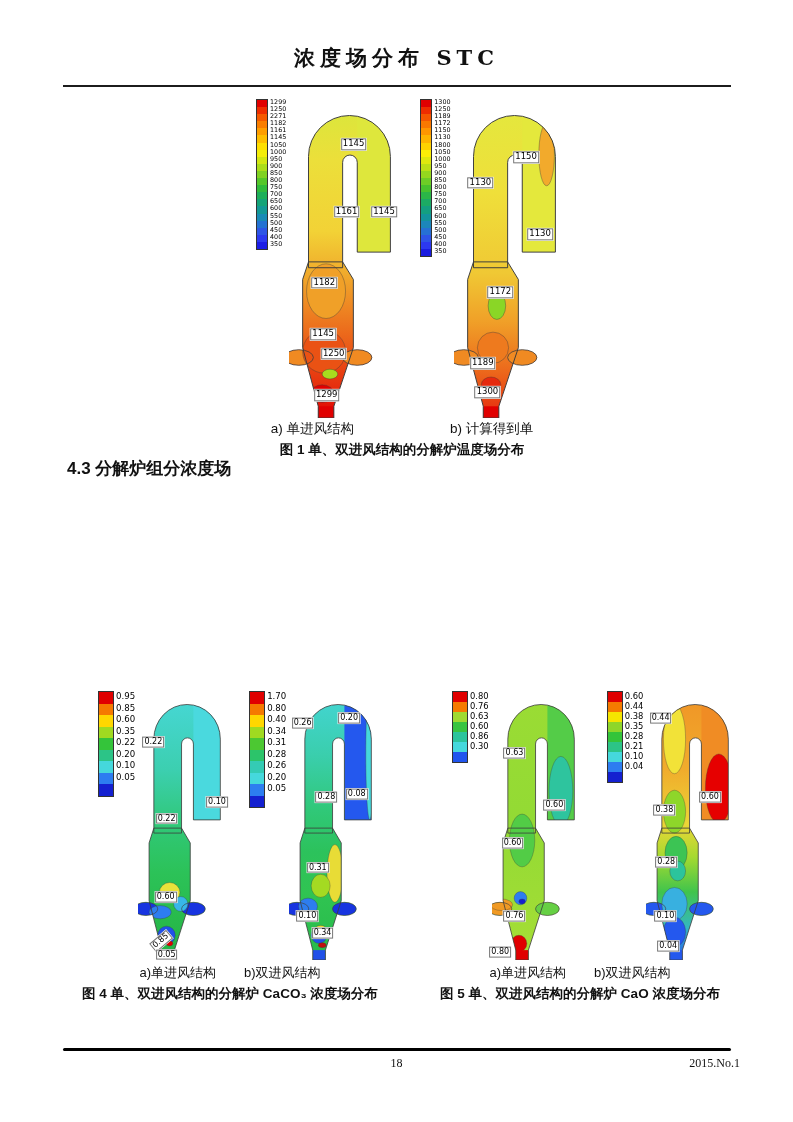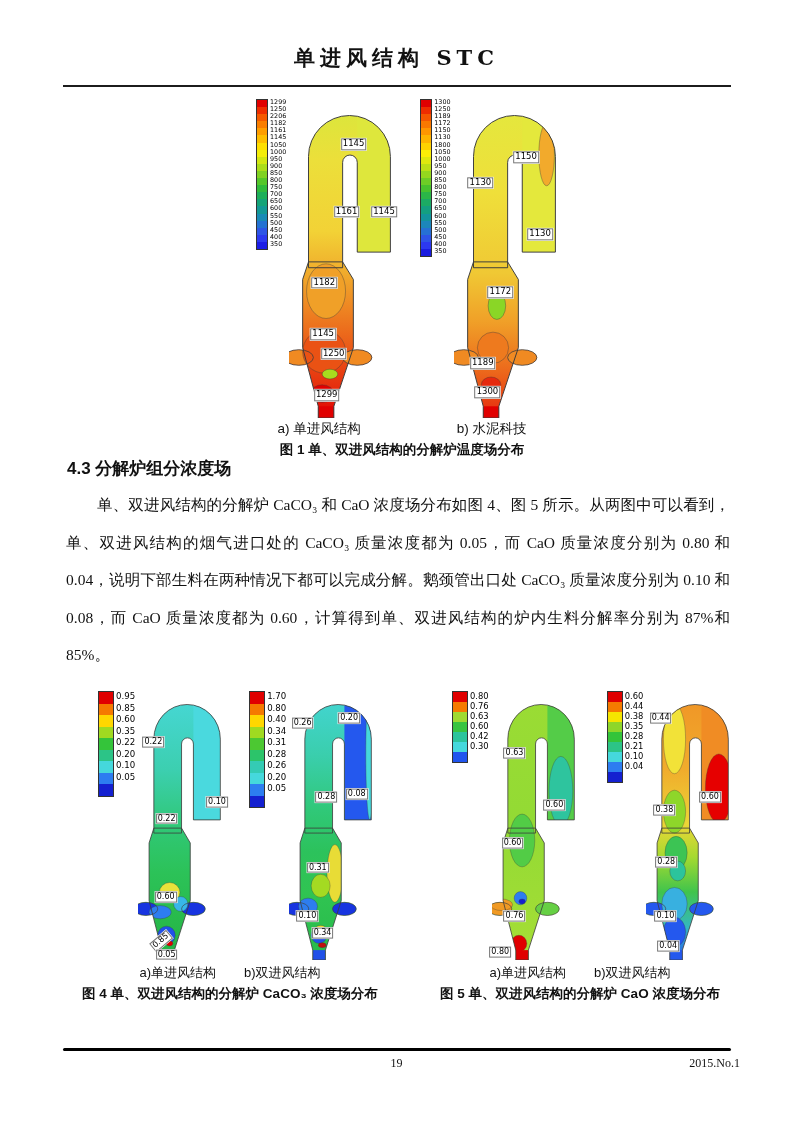--- a/index.html
+++ b/index.html
@@ -38,21 +38,21 @@
   #fig4-caps .subcaps{gap:28px;font-size:13px;}
   #fig5-caps{top:964px;left:430px;width:300px;}
   #fig5-caps .subcaps{gap:28px;font-size:13px;}
   .figtitle{font-size:13.5px;font-weight:bold;margin-top:3px;}
 </style>
 </head>
 <body>
 
 <div class="page">
 
-  <div class="abs hdr-title">单进风结构 STC</div>
+  <div class="abs hdr-title">浓度场分布 STC</div>
   <div class="abs hdr-rule"></div>
 
   <div class="abs plots" id="fig3-plots">
       <div class="plot">
         <div class="cbar" style="--ch:7.1px;--bw:10px">
          <div class="cells">
             <div class="cell" style="background:#e00000"></div>
             <div class="cell" style="background:#ee2e00"></div>
             <div class="cell" style="background:#f55a00"></div>
             <div class="cell" style="background:#fa7e00"></div>
@@ -70,21 +70,21 @@
             <div class="cell" style="background:#139996"></div>
             <div class="cell" style="background:#198bb6"></div>
             <div class="cell" style="background:#2472d2"></div>
             <div class="cell" style="background:#2e56e6"></div>
             <div class="cell" style="background:#2c3af0"></div>
             <div class="cell" style="background:#1c1ee6"></div>
           </div>
          <div class="cticks" style="font-size:6.4px">
             <div class="ct">1299</div>
             <div class="ct">1250</div>
-            <div class="ct">2206</div>
+            <div class="ct">2271</div>
             <div class="ct">1182</div>
             <div class="ct">1161</div>
             <div class="ct">1145</div>
             <div class="ct">1050</div>
             <div class="ct">1000</div>
             <div class="ct">950</div>
             <div class="ct">900</div>
             <div class="ct">850</div>
             <div class="ct">800</div>
             <div class="ct">750</div>
@@ -220,27 +220,26 @@
     <path d="M20,170 L55,170 L66,188 L66,258 L46,318 L46,330 L30,330 L30,318 L14,258 L14,188 Z" fill="none" stroke="#3c3c3c" stroke-width="1"></path>
     <ellipse cx="10" cy="268" rx="15" ry="8" fill="none" stroke="#3c3c3c" stroke-width="0.8"></ellipse>
             <ellipse cx="70" cy="268" rx="15" ry="8" fill="none" stroke="#3c3c3c" stroke-width="0.8"></ellipse>
   </svg><span class="cl" style="left:62%;top:19%;font-size:8.5px;">1150</span><span class="cl" style="left:23%;top:27%;font-size:8.5px;">1130</span><span class="cl" style="left:74%;top:43%;font-size:8.5px;">1130</span><span class="cl" style="left:40%;top:61%;font-size:8.5px;">1172</span><span class="cl" style="left:25%;top:83%;font-size:8.5px;">1189</span><span class="cl" style="left:29%;top:92%;font-size:8.5px;">1300</span>
        </div>
       </div>
     </div>
   <div class="abs caps" id="fig3-caps">
     <div class="subcaps">
       <span>a) 单进风结构</span>
-      <span>b) 水泥科技</span>
+      <span>b) 计算得到单</span>
     </div>
     <div class="figtitle">图 1 单、双进风结构的分解炉温度场分布</div>
   </div>
 
   <div class="abs sec-head">4.3 分解炉组分浓度场</div>
-  <p class="abs body-par">单、双进风结构的分解炉 CaCO₃ 和 CaO 浓度场分布如图 4、图 5 所示。从两图中可以看到，单、双进风结构的烟气进口处的 CaCO₃ 质量浓度都为 0.05，而 CaO 质量浓度分别为 0.80 和 0.04，说明下部生料在两种情况下都可以完成分解。鹅颈管出口处 CaCO₃ 质量浓度分别为 0.10 和 0.08，而 CaO 质量浓度都为 0.60，计算得到单、双进风结构的炉内生料分解率分别为 87%和 85%。</p>
 
   <div class="abs plots" id="fig4-plots">
       <div class="plot">
         <div class="cbar" style="--ch:11.5px;--bw:14px">
          <div class="cells">
             <div class="cell" style="background:#e00000"></div>
             <div class="cell" style="background:#f57a00"></div>
             <div class="cell" style="background:#ffd700"></div>
             <div class="cell" style="background:#a0da20"></div>
             <div class="cell" style="background:#34c43a"></div>
@@ -383,21 +382,21 @@
             <div class="cell" style="background:#38c440"></div>
             <div class="cell" style="background:#2cc49c"></div>
             <div class="cell" style="background:#45d8dc"></div>
             <div class="cell" style="background:#2055ee"></div>
           </div>
          <div class="cticks" style="font-size:8.4px">
             <div class="ct">0.80</div>
             <div class="ct">0.76</div>
             <div class="ct">0.63</div>
             <div class="ct">0.60</div>
-            <div class="ct">0.42</div>
+            <div class="ct">0.86</div>
             <div class="ct">0.30</div>
             <div class="ct"></div>
           </div>
        </div>
        <div class="furn" style="width:95px;height:272px">
          <svg width="95" height="272" viewBox="0 0 120 330" preserveAspectRatio="none">
     <defs>
       <linearGradient id="g5" x1="0" y1="0" x2="0" y2="1">
                 <stop offset="0" stop-color="#9bdc34"></stop>
                 <stop offset="0.5" stop-color="#93da34"></stop>
@@ -499,16 +498,16 @@
     </div>
   <div class="abs caps" id="fig5-caps">
     <div class="subcaps">
       <span>a)单进风结构</span>
       <span>b)双进风结构</span>
     </div>
     <div class="figtitle">图 5 单、双进风结构的分解炉 CaO 浓度场分布</div>
   </div>
 
   <div class="abs ftr-rule"></div>
-  <div class="abs ftr-page">19</div>
+  <div class="abs ftr-page">18</div>
   <div class="abs ftr-issue">2015.No.1</div>
 
 </div>
 
 </body></html>

